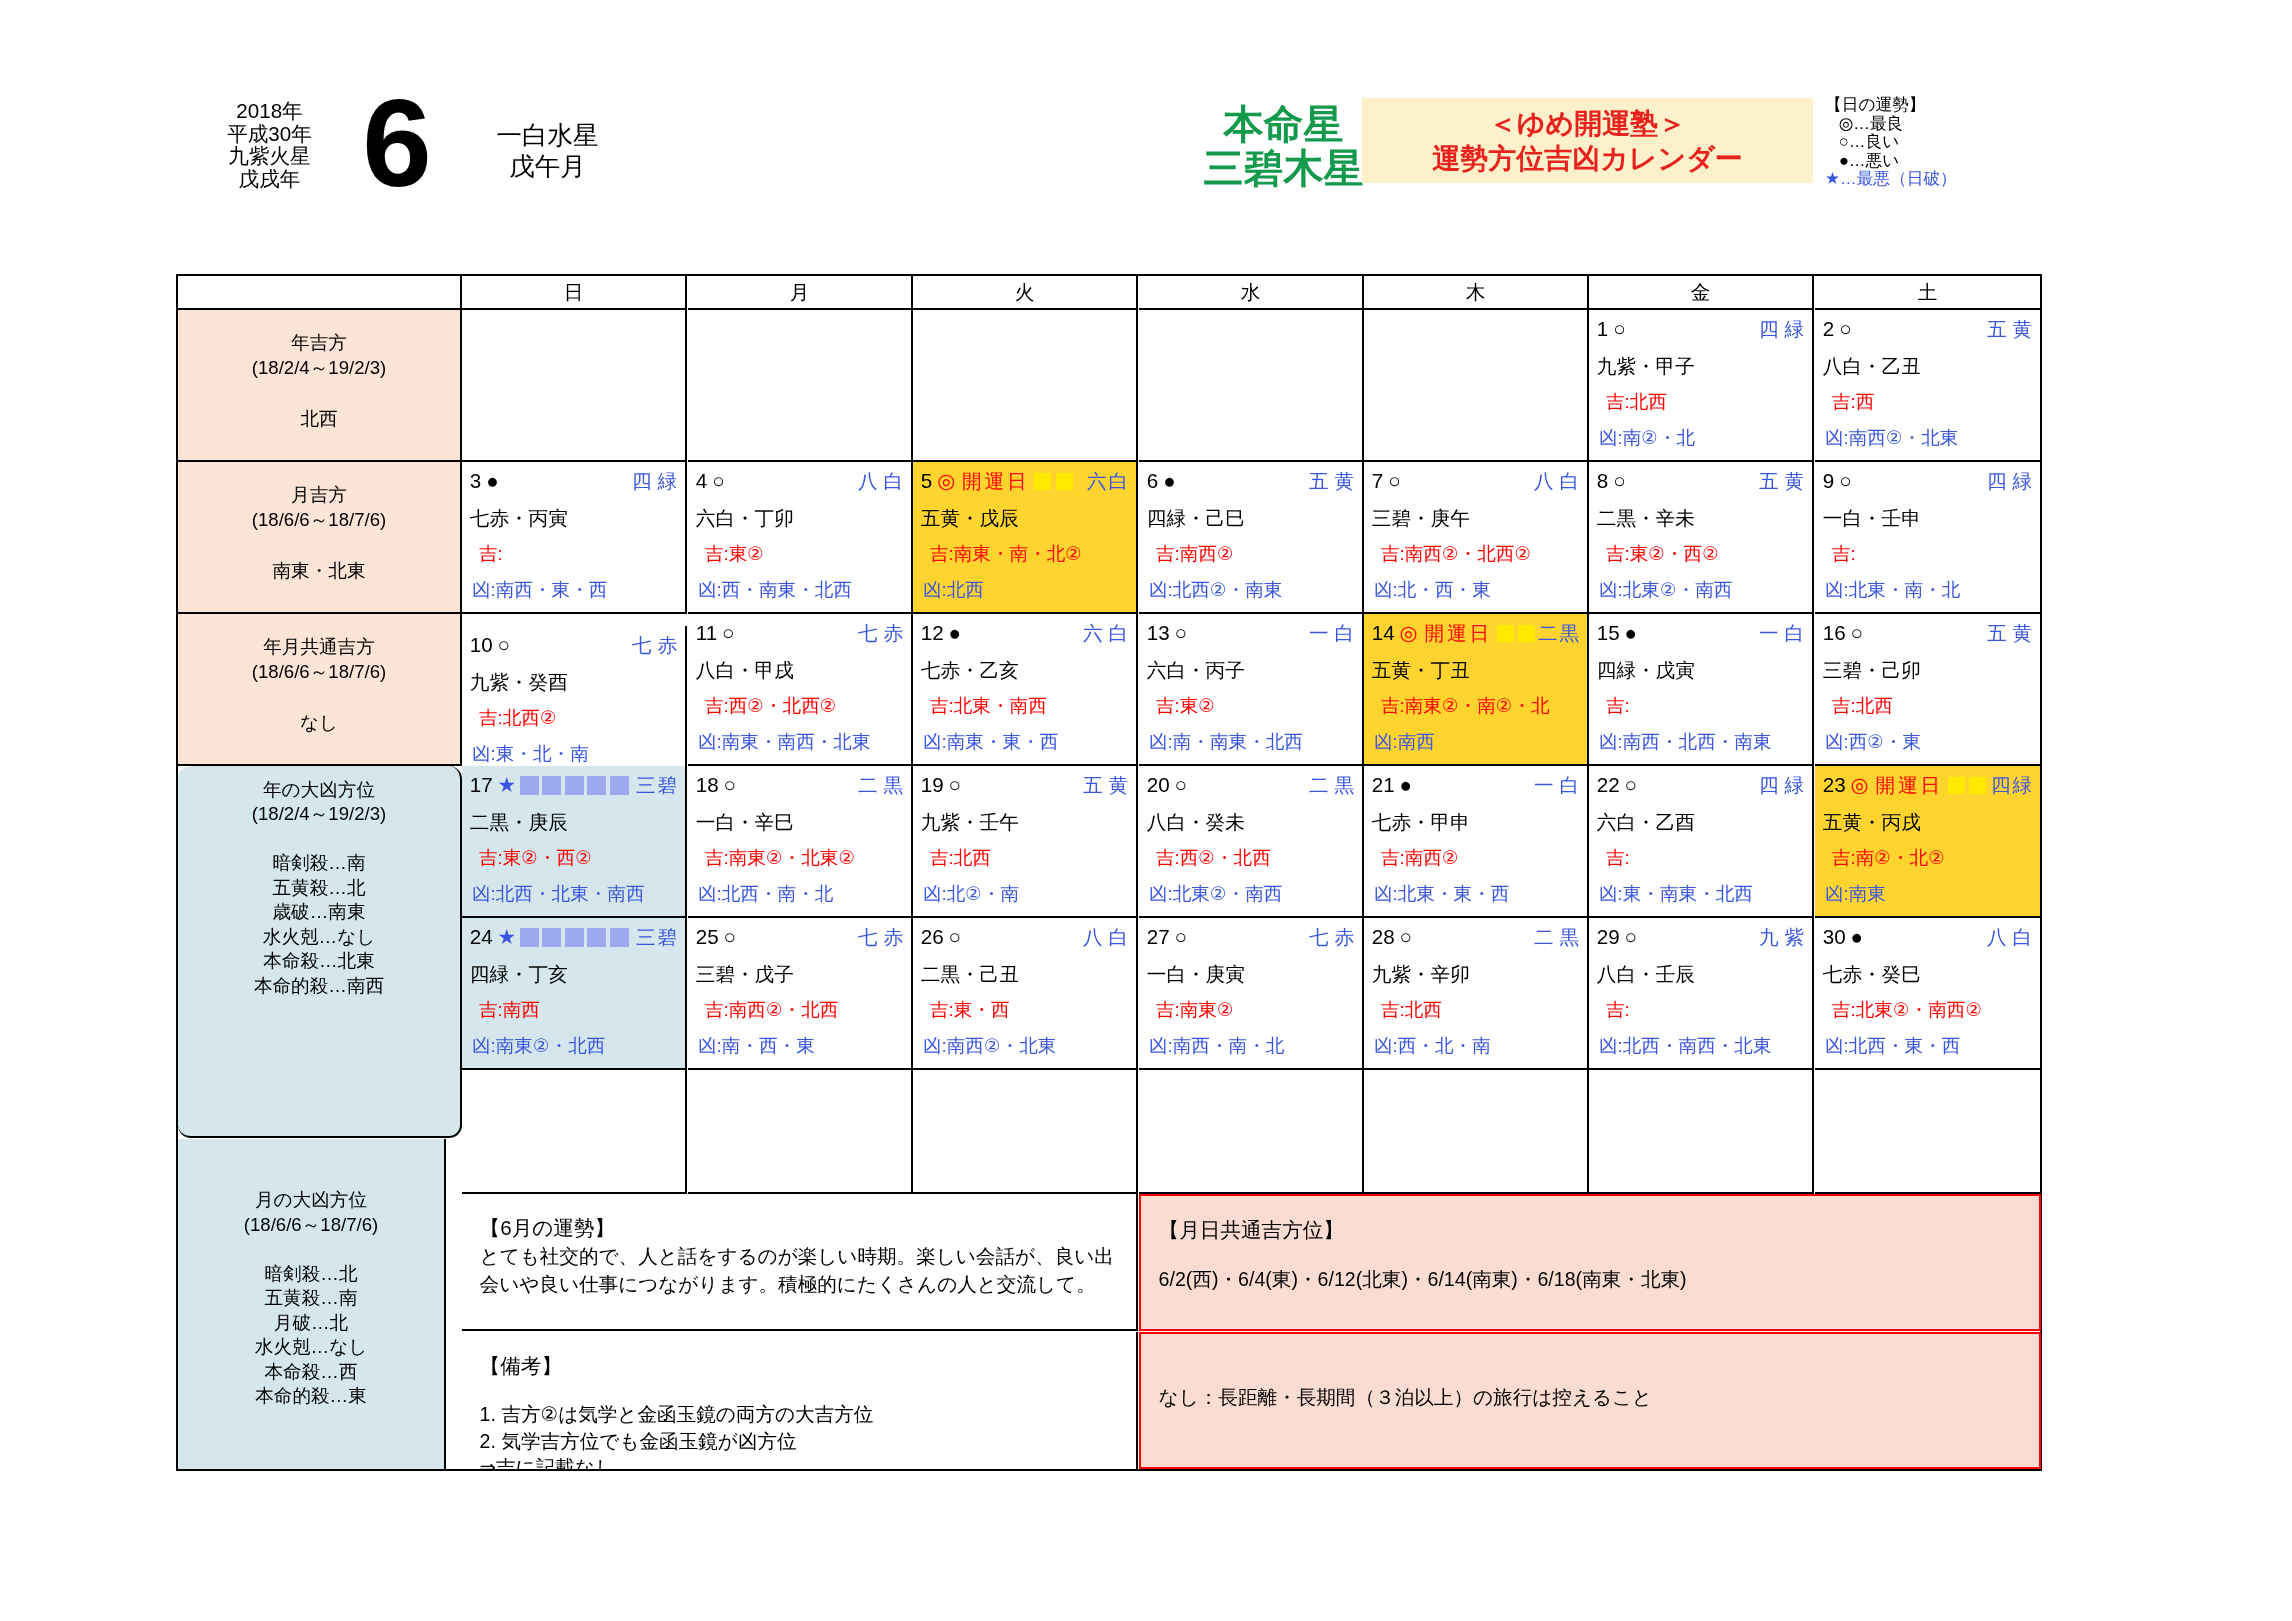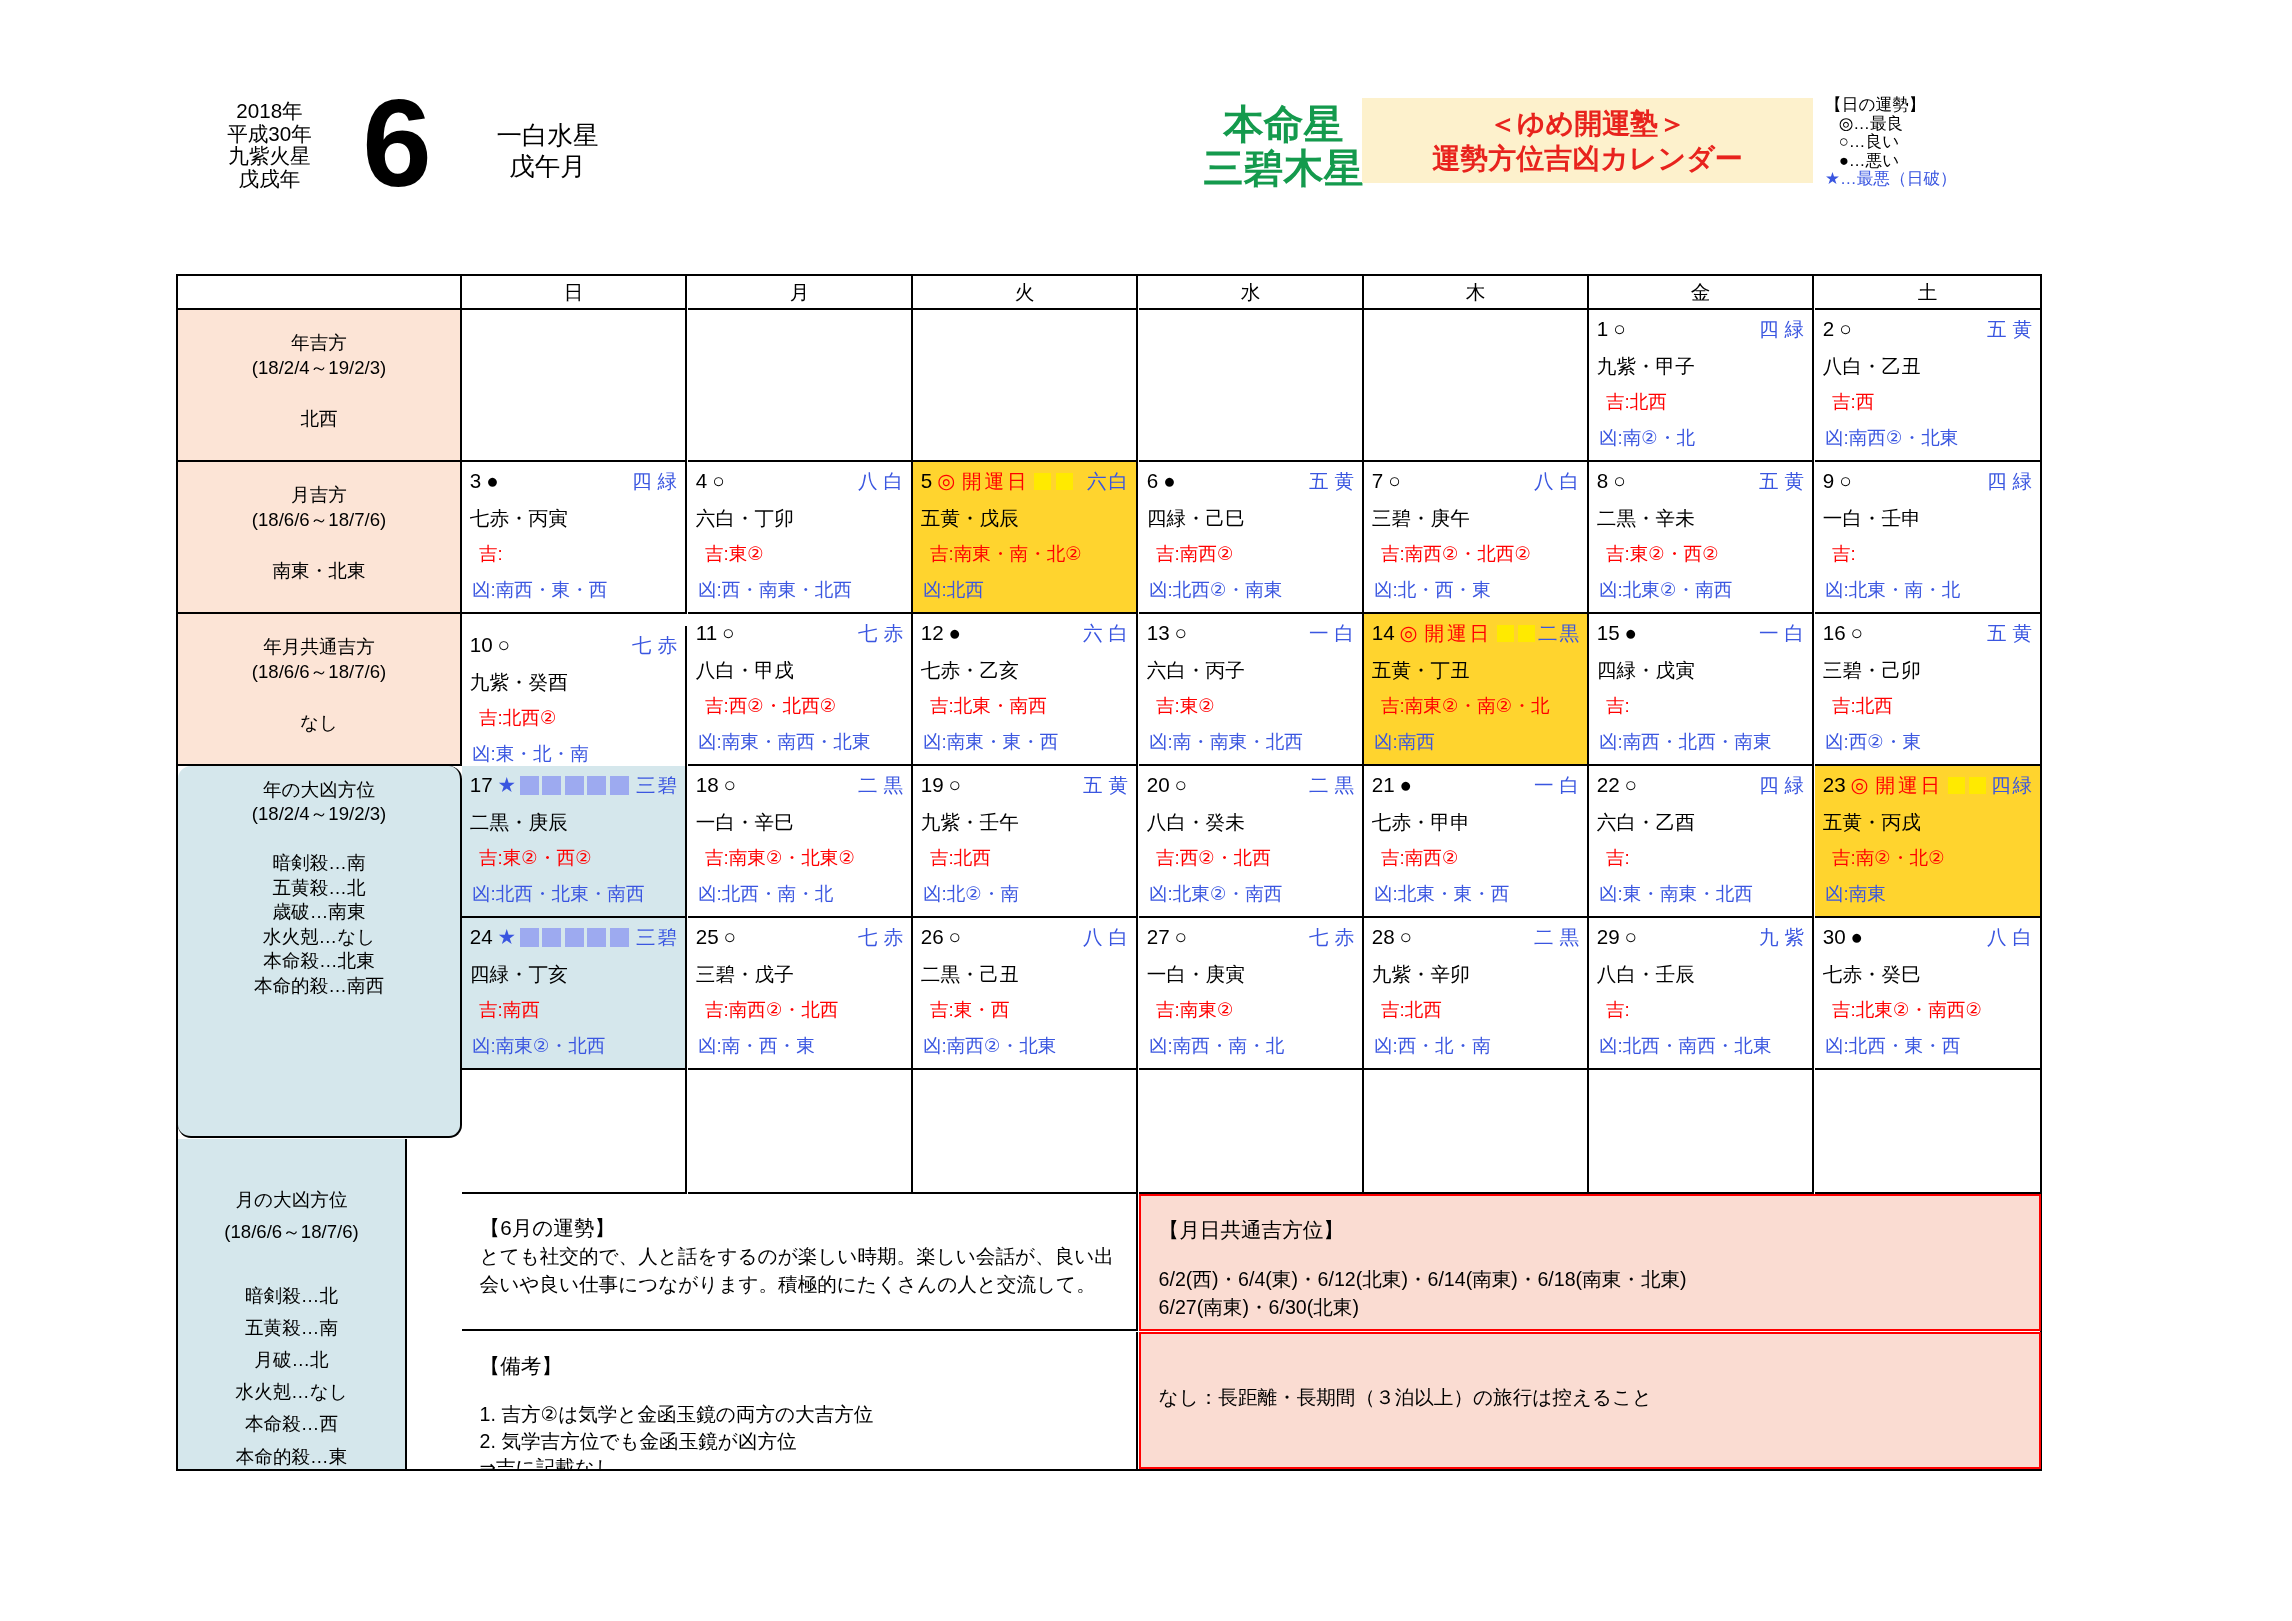--- a/index.html
+++ b/index.html
@@ -133,21 +133,21 @@
         <div class="side-line">年の大凶方位</div>
         <div class="side-line">(18/2/4～19/2/3)</div>
         <div class="side-line">&nbsp;</div>
         <div class="side-line">暗剣殺…南</div>
         <div class="side-line">五黄殺…北</div>
         <div class="side-line">歳破…南東</div>
         <div class="side-line">水火剋…なし</div>
         <div class="side-line">本命殺…北東</div>
         <div class="side-line">本命的殺…南西</div>
       </div>
-      <div class="cell side-cell r4 side-blue" style="left: 0px; top: 863px; width: 229px; height: 330px; border-bottom: none; justify-content: space-between;">
+      <div class="cell side-cell r4 side-blue" style="left: 0px; top: 863px; width: 268px; height: 330px; border-bottom: none;">
         <div class="side-line">月の大凶方位</div>
         <div class="side-line">(18/6/6～18/7/6)</div>
         <div class="side-line">&nbsp;</div>
         <div class="side-line">暗剣殺…北</div>
         <div class="side-line">五黄殺…南</div>
         <div class="side-line">月破…北</div>
         <div class="side-line">水火剋…なし</div>
         <div class="side-line">本命殺…西</div>
         <div class="side-line">本命的殺…東</div>
       </div>
@@ -488,20 +488,19 @@
       </div>
       <div class="cell box" style="left: 284px; top: 1056px; width: 676px; height: 137px; border-bottom: none;">
         <div class="box-title">【備考】</div>
         <div class="biko-line mt22">1. 吉方②は気学と金函玉鏡の両方の大吉方位</div>
         <div class="biko-line">2. 気学吉方位でも金函玉鏡が凶方位</div>
         <div class="biko-line">⇒吉に記載なし</div>
       </div>
       <div class="cell box box-red" style="left: 961px; top: 918px; width: 902px; height: 137px;">
         <div class="box-title">【月日共通吉方位】</div>
         <div class="mt22">6/2(西)・6/4(東)・6/12(北東)・6/14(南東)・6/18(南東・北東)</div>
-        <div class="">6/27(南東)・6/30(北東)</div>
       </div>
       <div class="cell box box-red" style="left: 961px; top: 1056px; width: 902px; height: 137px;">
         <div class="mt30">なし：長距離・長期間（３泊以上）の旅行は控えること</div>
       </div>
     </div>
 </div>
 
 
 </body></html>

